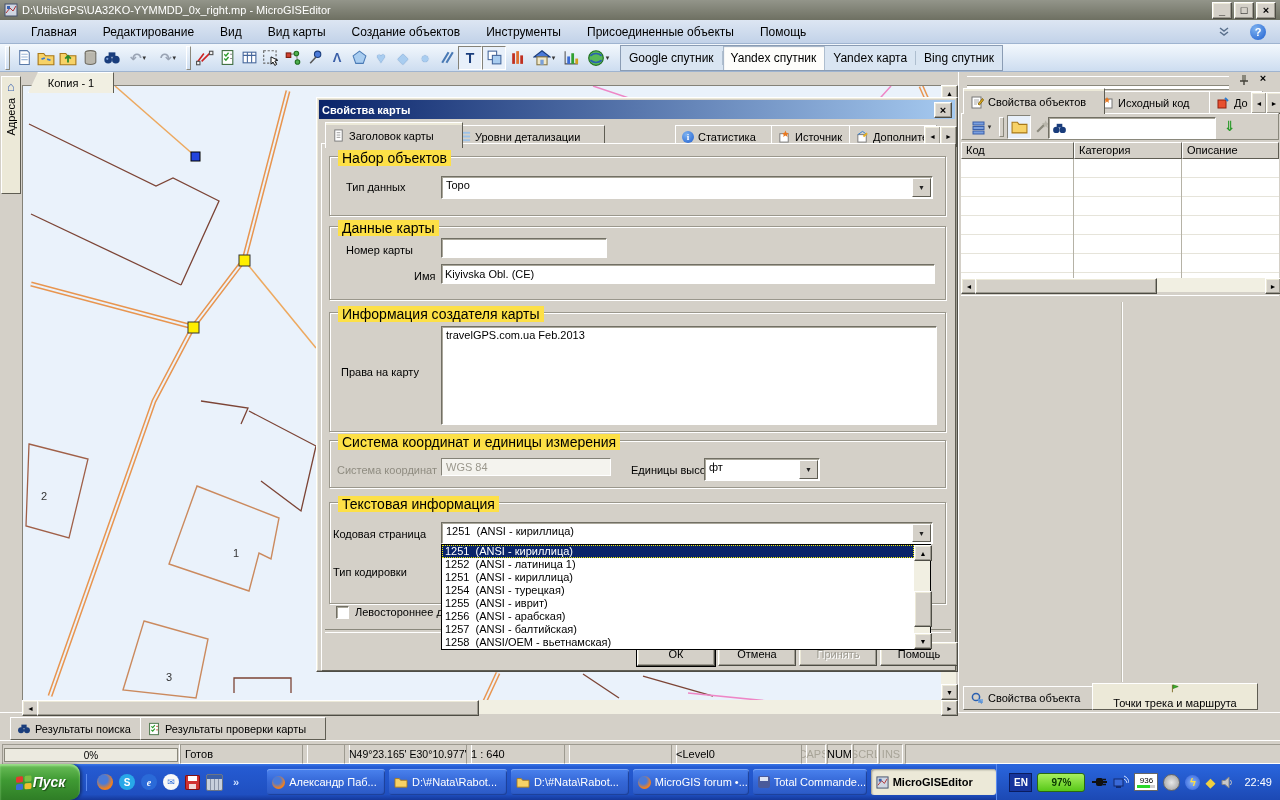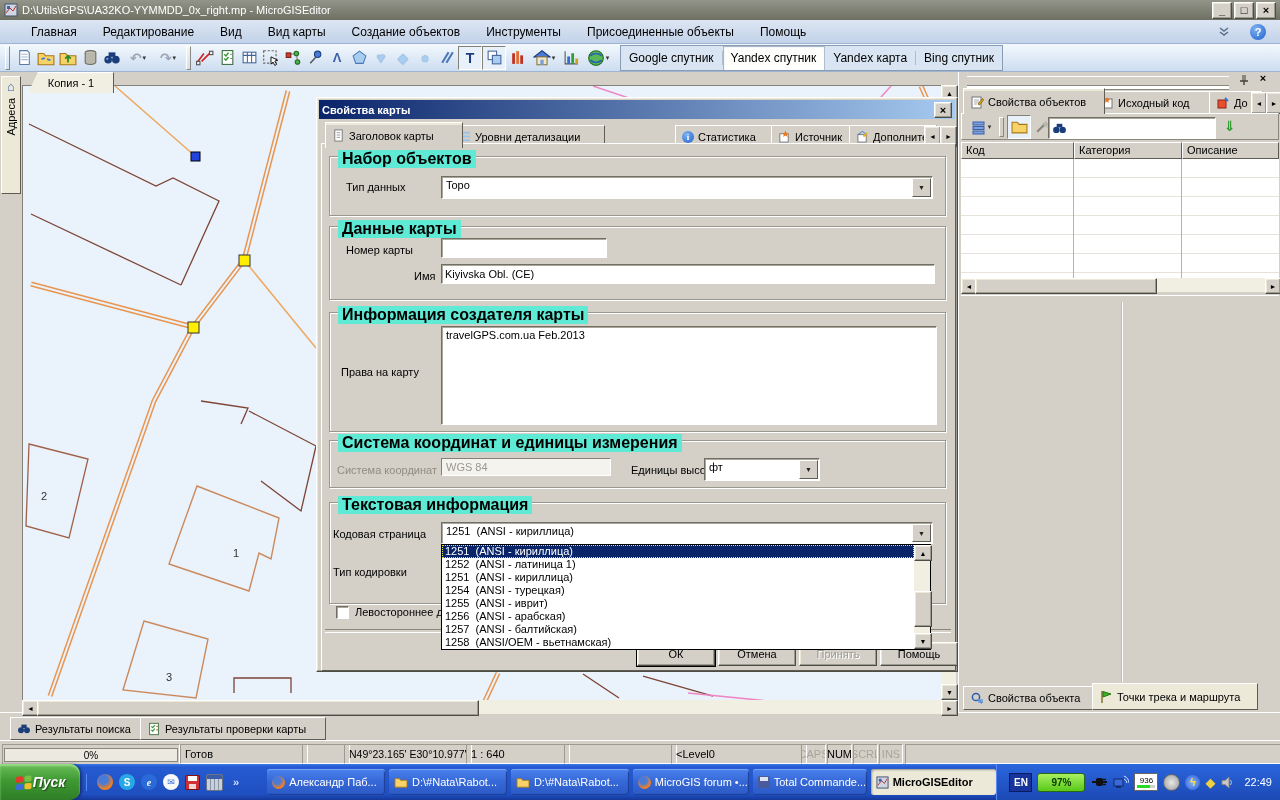--- a/index.html
+++ b/index.html
@@ -7,21 +7,21 @@
     font-family:"Liberation Sans","DejaVu Sans",sans-serif;font-size:11px;color:#000;
     -webkit-font-smoothing:none;}
   .abs{position:absolute;}
   .flex{display:flex;align-items:center;}
   
   .raised{border:1px solid;border-color:#fff #5f5d53 #5f5d53 #fff;background:#d4d0c8;}
   .raised2{border:1px solid;border-color:#fff #4e4d45 #4e4d45 #fff;box-shadow:inset -1px -1px 0 #9d9a90,inset 1px 1px 0 #ece9d8;background:#d4d0c8;}
   .sunken{border:1px solid;border-color:#848278 #fff #fff #848278;}
   .field{border:1px solid;border-color:#716f64 #fff #fff #716f64;box-shadow:inset 1px 1px 0 #aaa79b;background:#fff;}
   .groupbox{border:1px solid #9a978c;box-shadow:inset 1px 1px 0 #fff,1px 1px 0 #fff;}
-  .legend{position:absolute;top:-7px;left:8px;background:#5eead4;padding:0 4px;font-size:16px;font-weight:bold;}
+  .legend{position:absolute;top:-7px;left:8px;background:#fde047;padding:0 4px;font-size:14px;}
   .lbl{font-size:11px;}
   .gray{color:#8f8c81;}
   
   .combo{position:absolute;background:#fff;border:1px solid;border-color:#716f64 #fff #fff #716f64;box-shadow:inset 1px 1px 0 #aaa79b;}
   .combo .val{position:absolute;left:4px;top:2px;right:20px;overflow:hidden;white-space:pre;font-size:11px;}
   .cbtn{position:absolute;right:1px;top:1px;bottom:1px;width:17px;background:#d4d0c8;border:1px solid;border-color:#fff #5f5d53 #5f5d53 #fff;display:flex;align-items:center;justify-content:center;font-size:7px;color:#222;}
   .btn{background:#d4d0c8;border:1px solid;border-color:#fff #4e4d45 #4e4d45 #fff;box-shadow:inset -1px -1px 0 #9d9a90,inset 1px 1px 0 #ece9d8;font-size:11px;display:flex;align-items:center;justify-content:center;}
   .btn.default{box-shadow:0 0 0 1px #000,inset -1px -1px 0 #9d9a90,inset 1px 1px 0 #ece9d8;}
   .btn.disabled{color:#9d9a90;text-shadow:1px 1px 0 #fff;}
   
@@ -388,21 +388,21 @@
     </div>
 
     <div class="xtab" style="left:4px;top:614px;width:126px;height:22px;border-bottom:1px solid #5f5d53;">
       <svg width="14" height="14" viewBox="0 0 14 14">
           <circle cx="6" cy="6" r="3.6" fill="none" stroke="#2a5fb0" stroke-width="1.5"></circle>
           <path d="M8.6 8.6 L12 12" stroke="#2a5fb0" stroke-width="1.8"></path>
           <rect x="8" y="8" width="5" height="4" fill="#6aa0e0" opacity="0.8"></rect>
         </svg>
       <span>Свойства объекта</span>
     </div>
-    <div class="xtab" style="left:133px;top:611px;width:152px;height:25px;background:#ece9d8;border-bottom:1px solid #5f5d53;">
+    <div class="xtab" style="left:133px;top:611px;width:152px;height:25px;background:#ece9d8;border-bottom:1px solid #5f5d53;flex-direction:column;">
       <svg width="14" height="14" viewBox="0 0 14 14">
           <path d="M3 1 v12" stroke="#8a7a3a" stroke-width="1.6"></path>
           <polygon points="4,1.5 12,4 4,7" fill="#3fae2a" stroke="#1f7a12"></polygon>
         </svg>
       <span>Точки трека и маршрута</span>
     </div>
   </div>
 
   <div class="abs raised2" style="left:316px;top:97px;width:642px;height:575px;background:#d4d0c8;z-index:20;box-sizing:border-box;">
 

